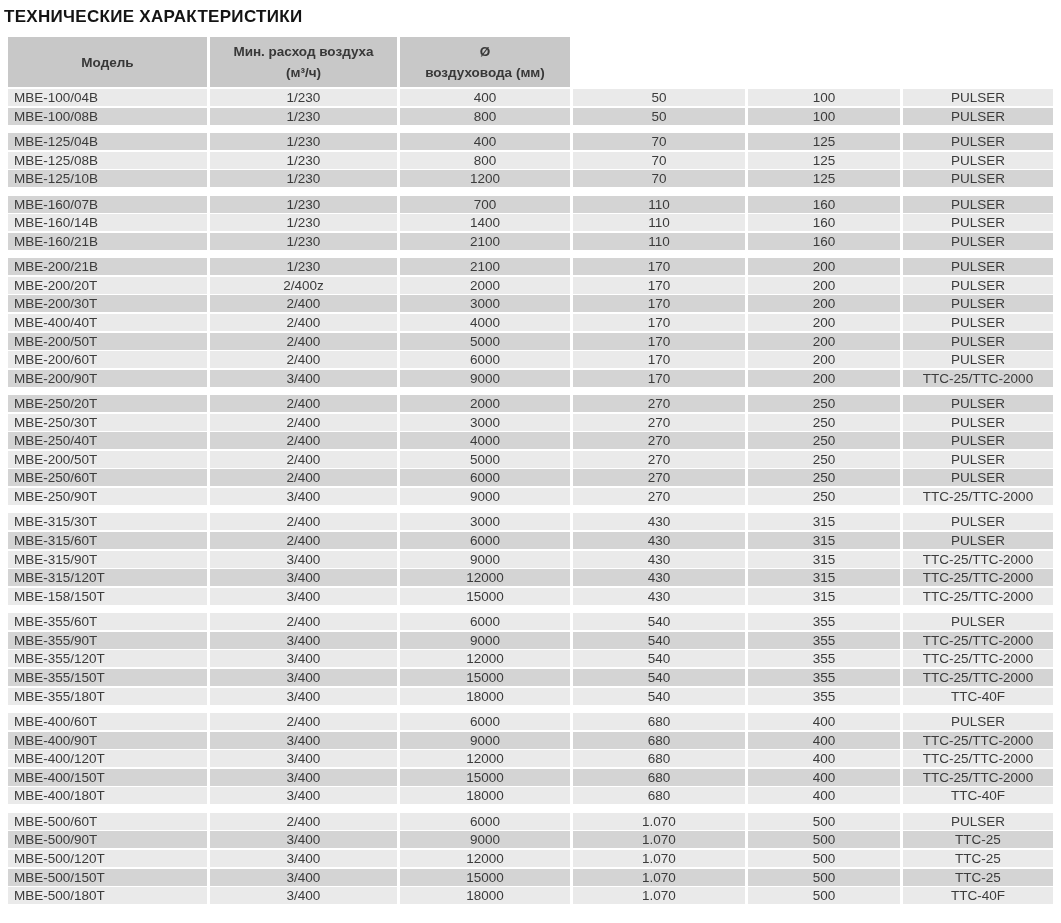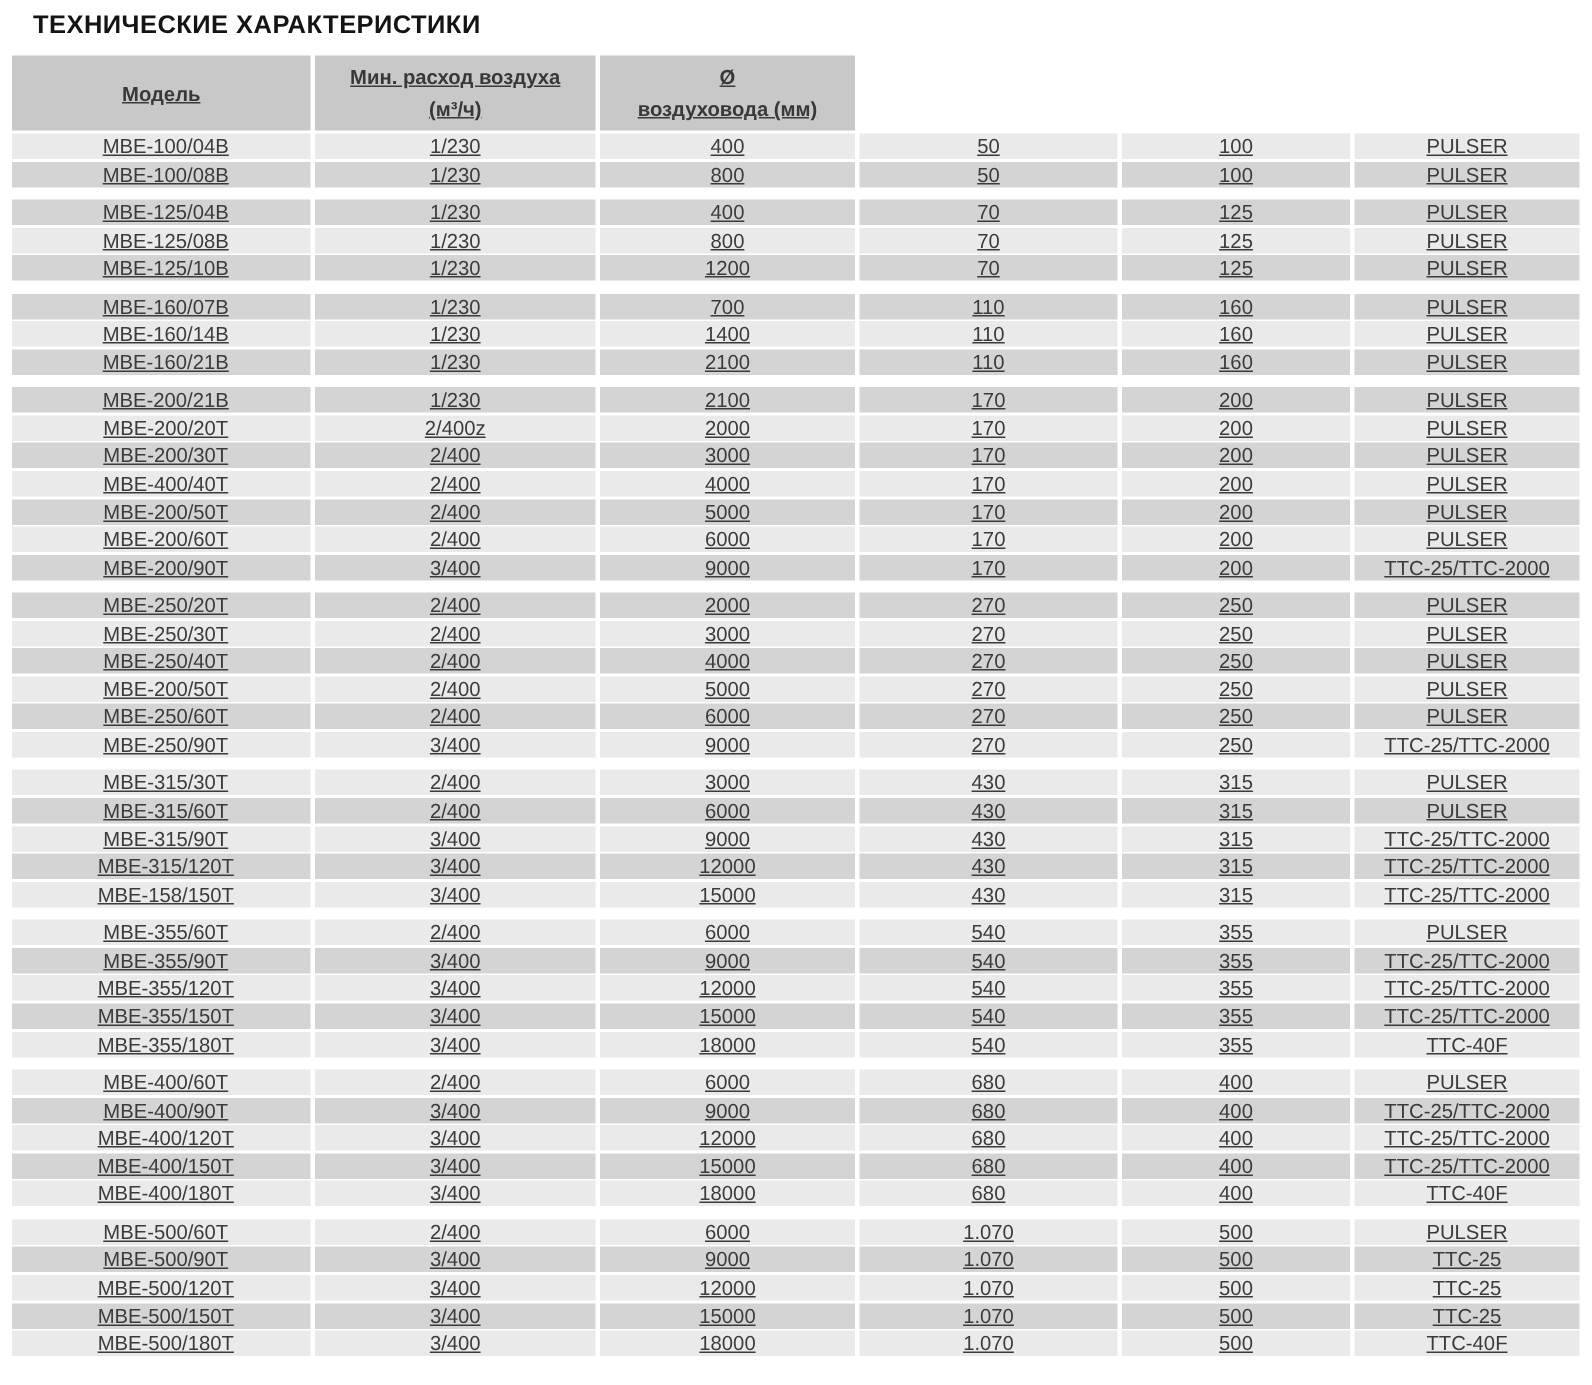--- a/index.html
+++ b/index.html
@@ -9,27 +9,26 @@
     height: 923px;
     font-family: "Liberation Sans", sans-serif;
     color: var(--cell-text, #3b3b3b);
     overflow: hidden;
   }
   .page-title {
     font-size: 17px;
     font-weight: bold;
     letter-spacing: 0.3px;
     color: #141414;
-    margin: 7px 0 0 22px;
+    margin: 7px 0 0 4px;
     text-transform: uppercase;
   }
   .spec-table {
     margin: 10px 0 0 8px;
     width: 920px;
-    text-decoration: underline;
   }
   .grid-row {
     display: grid;
     grid-template-columns: 199px 187px 170px 172px 152px 150px;
     column-gap: 3px;
   }
   .thead .hcell {
     background: var(--header-bg, #c8c8c8);
     height: 50px;
     display: flex;
@@ -49,21 +48,21 @@
   .cell {
     height: 17px;
     line-height: 17px;
     font-size: 13.5px;
     text-align: center;
     color: #3b3b3b;
     white-space: nowrap;
     overflow: hidden;
   }
   .cell.left {
-    text-align: center;
+    text-align: left;
     padding-left: 6px;
   }
   .row.light .cell { background: var(--row-light, #eaeaea); }
   .row.dark  .cell { background: var(--row-dark, #d4d4d4); }
 </style>
 </head>
 <body>
 
 <h1 class="page-title">ТЕХНИЧЕСКИЕ ХАРАКТЕРИСТИКИ</h1>
 

